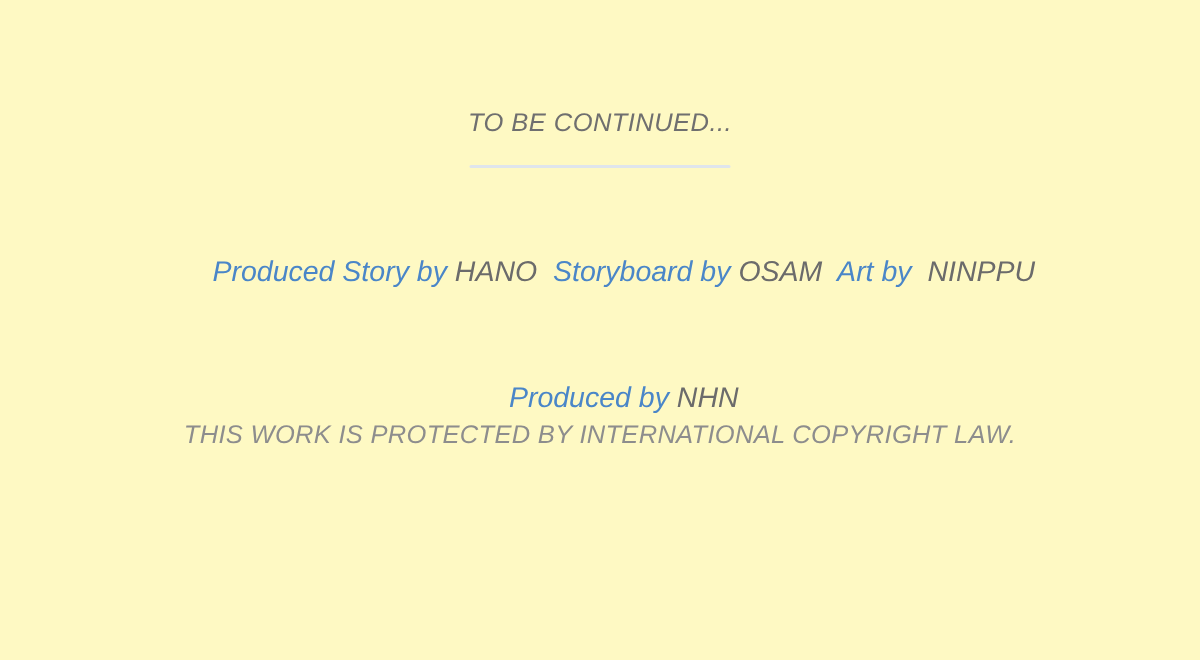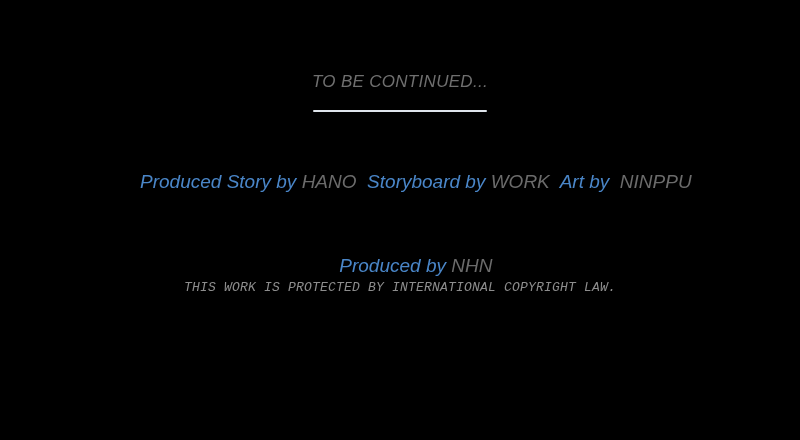--- a/index.html
+++ b/index.html
@@ -11,21 +11,21 @@
     height: 440px;
     background: #ffffff;
     font-family: "Liberation Sans", sans-serif;
     overflow: hidden;
   }
 
   .page {
     position: relative;
     width: 800px;
     height: 440px;
-    background: #000000;
+    background: #fef9c3;
   }
 
   
   .continued {
     position: absolute;
     top: 72px;
     left: 0;
     width: 800px;
     text-align: center;
     font-family: "Liberation Sans", sans-serif;
@@ -72,40 +72,40 @@
     white-space: pre;
   }
 
   
   .copyright {
     position: absolute;
     top: 280px;
     left: 0;
     width: 800px;
     text-align: center;
-    font-family: Liberation Mono, monospace;
+    font-family: Liberation Sans, sans-serif;
     font-style: italic;
-    font-size: 13px;
+    font-size: 17px;
     letter-spacing: 0.2px;
     color: #8d8d8d;
     white-space: pre;
   }
 </style>
 </head>
 <body>
 
 <div class="page">
 
   <div class="continued">TO BE CONTINUED...</div>
 
   <div class="divider"></div>
 
   <div class="credits">
     <div class="credit-line">
-      <span class="role">Produced Story by</span><span class="gap"> </span><span class="who">HANO</span><span class="gap">  </span><span class="role">Storyboard by</span><span class="gap"> </span><span class="who">WORK</span><span class="gap">  </span><span class="role">Art by</span><span class="gap">  </span><span class="who">NINPPU</span>
+      <span class="role">Produced Story by</span><span class="gap"> </span><span class="who">HANO</span><span class="gap">  </span><span class="role">Storyboard by</span><span class="gap"> </span><span class="who">OSAM</span><span class="gap">  </span><span class="role">Art by</span><span class="gap">  </span><span class="who">NINPPU</span>
     </div>
     <div class="credit-line">
       <span class="role">Produced by</span><span class="gap"> </span><span class="who">NHN</span>
     </div>
   </div>
 
   <div class="copyright">THIS WORK IS PROTECTED BY INTERNATIONAL COPYRIGHT LAW.</div>
 
 </div>
 

